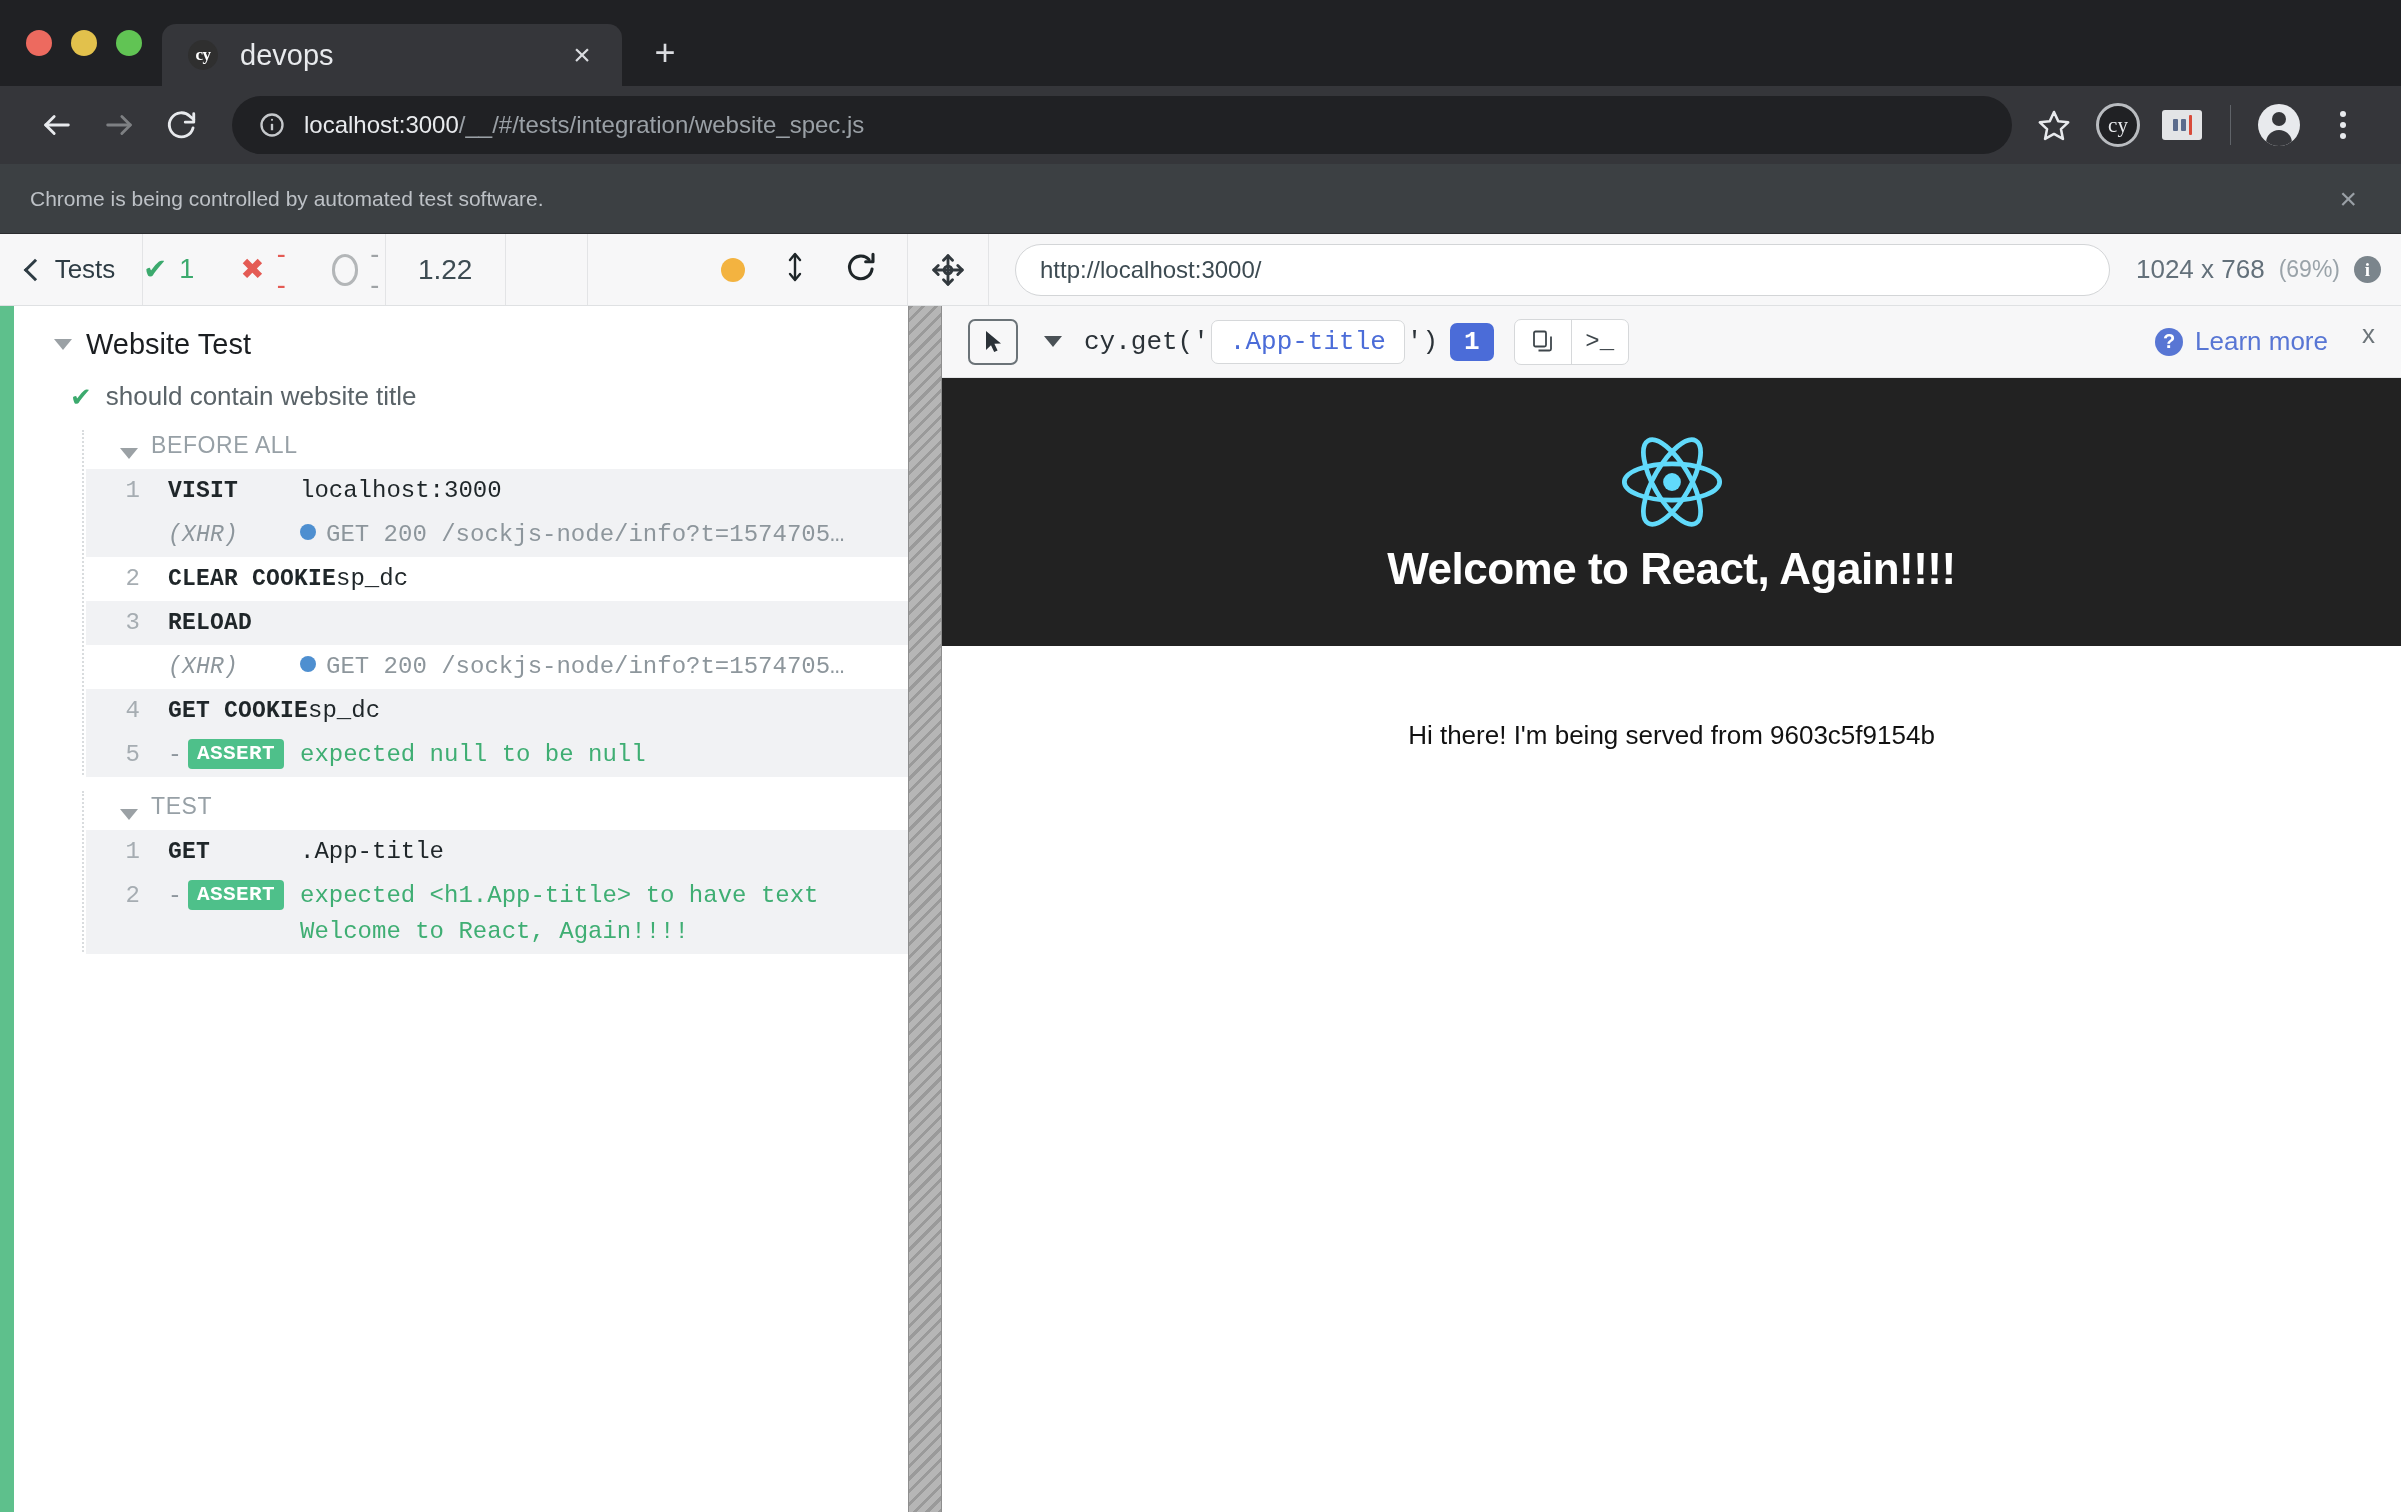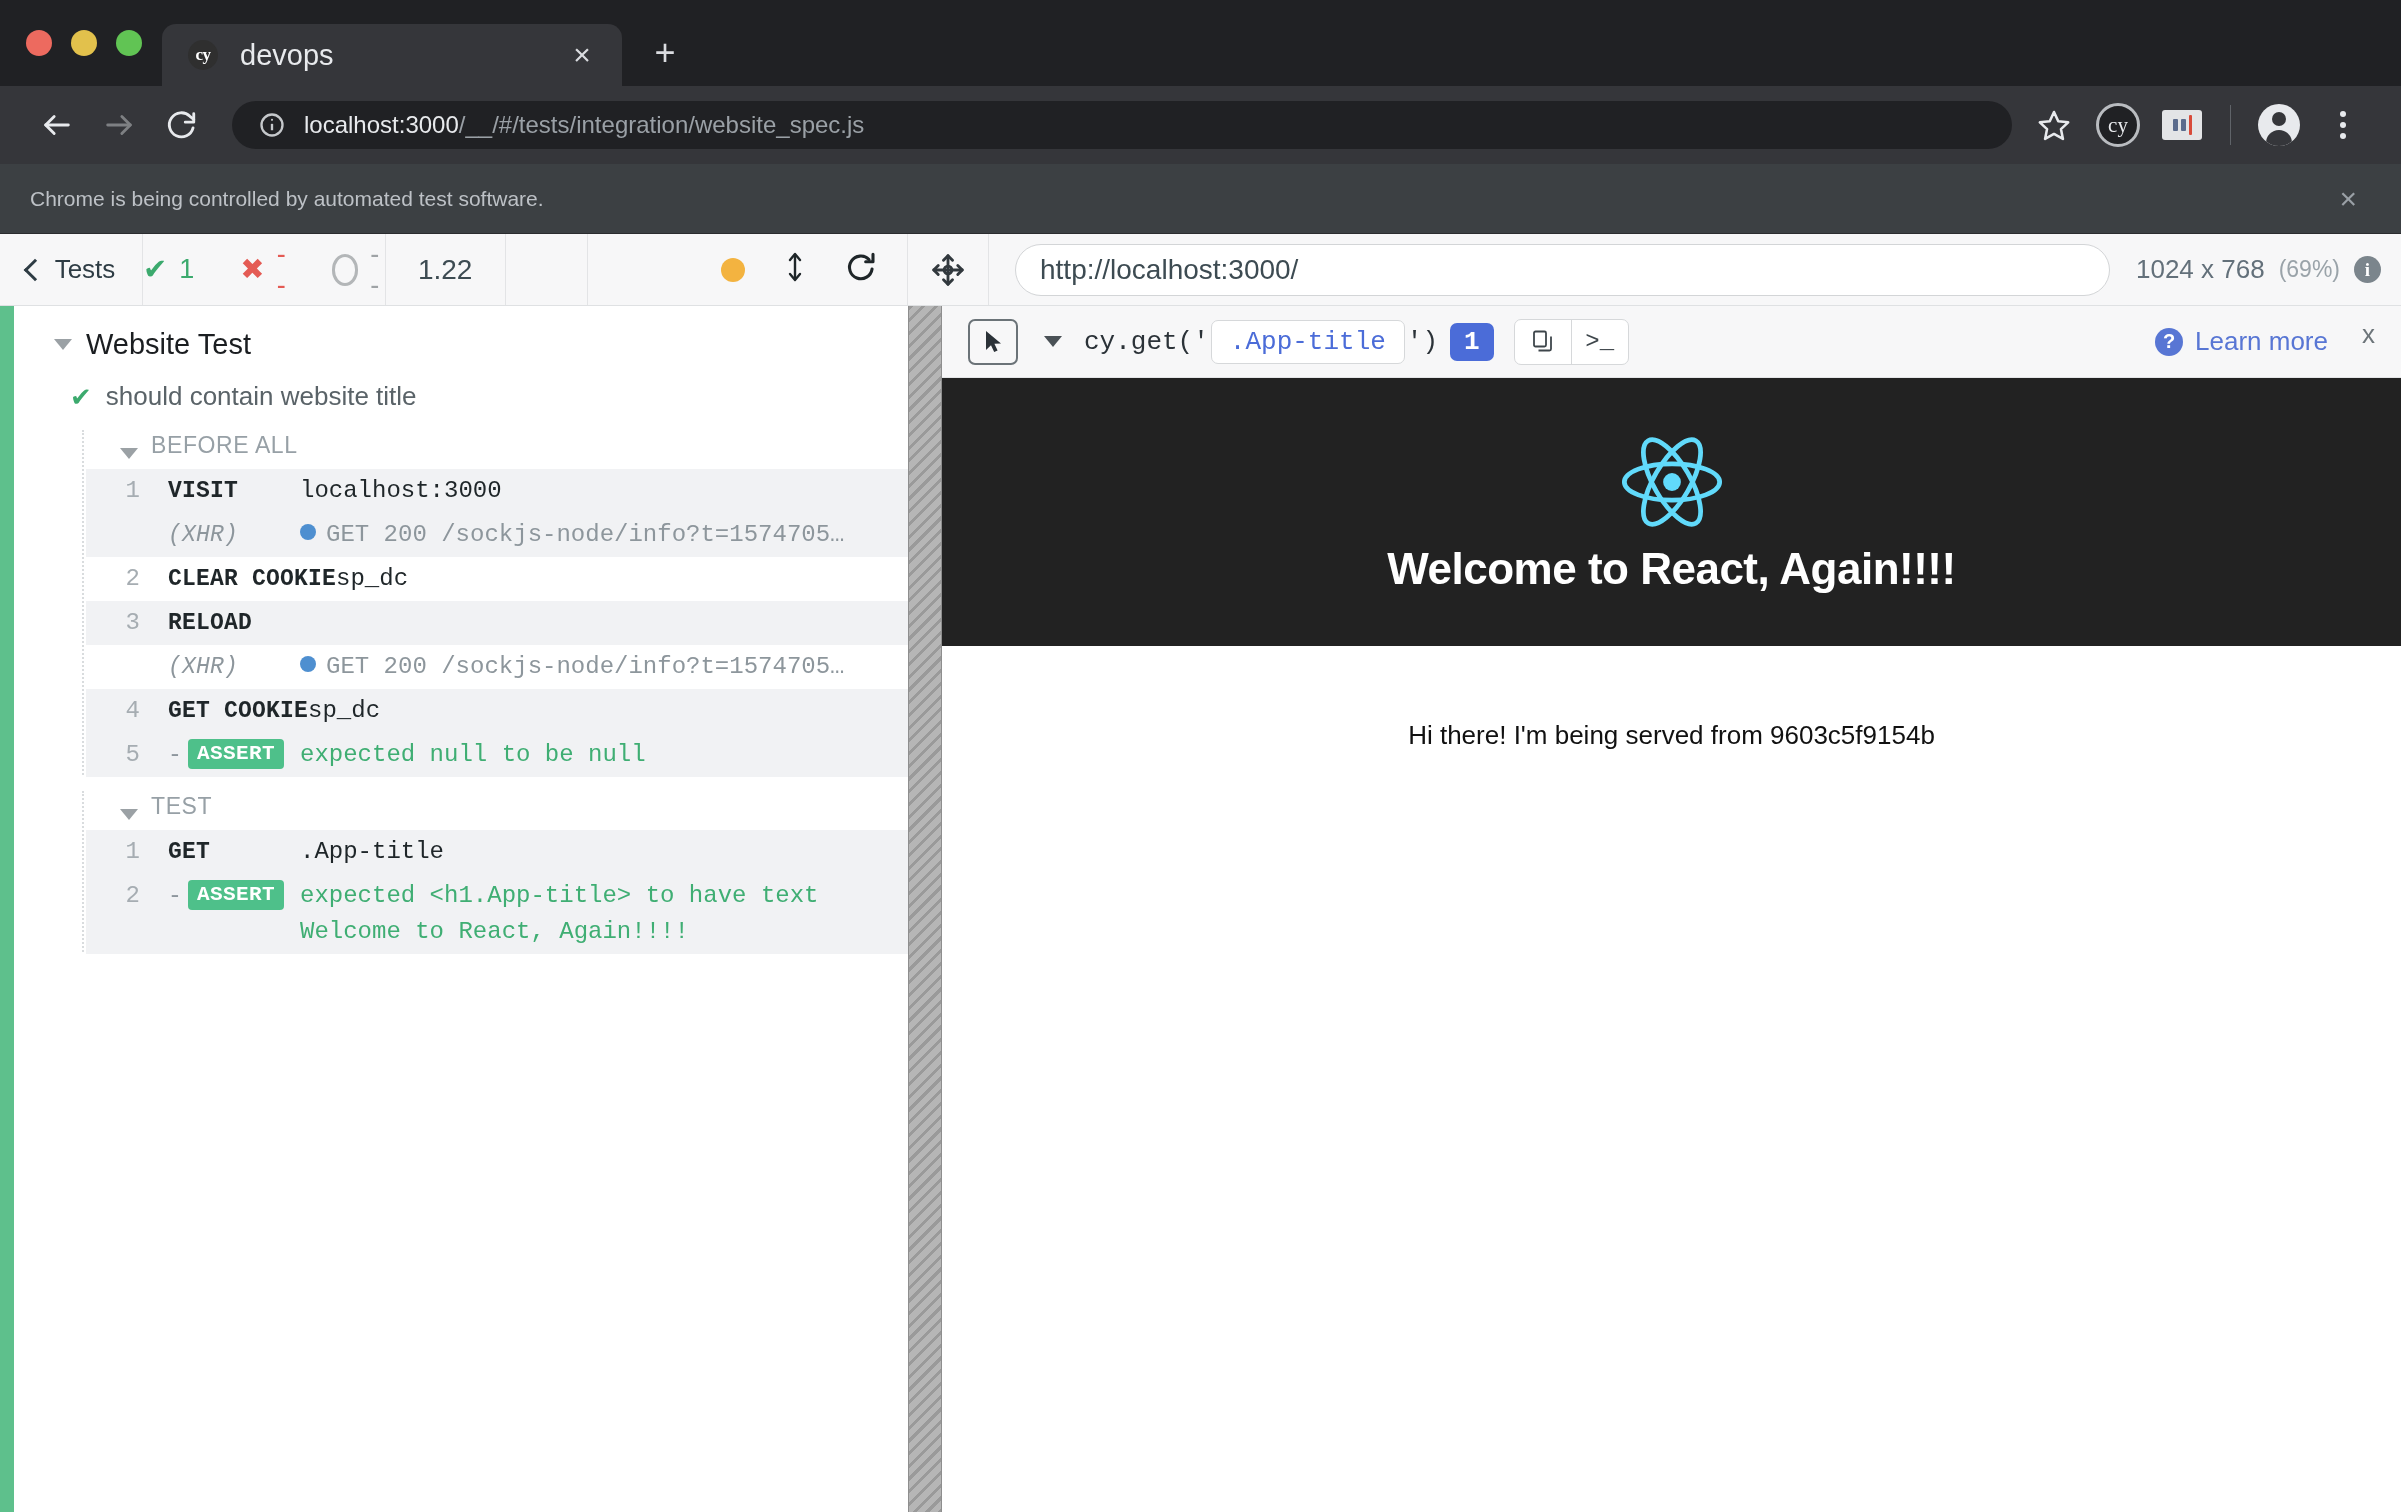--- a/index.html
+++ b/index.html
@@ -117,21 +117,21 @@
   }
   .navbtn {
     width: 62px; height: 62px;
     display: flex; align-items: center; justify-content: center;
     color: #e8eaed;
     flex: 0 0 auto;
   }
   .navbtn.disabled { color: #7e8083; }
   .urlbox {
     flex: 1;
-    height: 48px;
+    height: 58px;
     background: #202124;
     border-radius: 30px;
     display: flex;
     align-items: center;
     padding: 0 26px;
     margin: 0 10px 0 20px;
     box-sizing: border-box;
     min-width: 0;
   }
   .info-icon {
@@ -347,21 +347,21 @@
     flex: 1;
     height: 52px;
     background: #fff;
     border: 1px solid #d3d5d7;
     border-radius: 26px;
     display: flex;
     align-items: center;
     padding: 0 24px;
     margin: 0 26px;
     box-sizing: border-box;
-    font-size: 28px;
+    font-size: 24px;
     color: #3d4b52;
     min-width: 0;
     overflow: hidden;
   }
   .viewport-info {
     display: flex;
     align-items: center;
     gap: 14px;
     color: #63707a;
     font-size: 26px;

